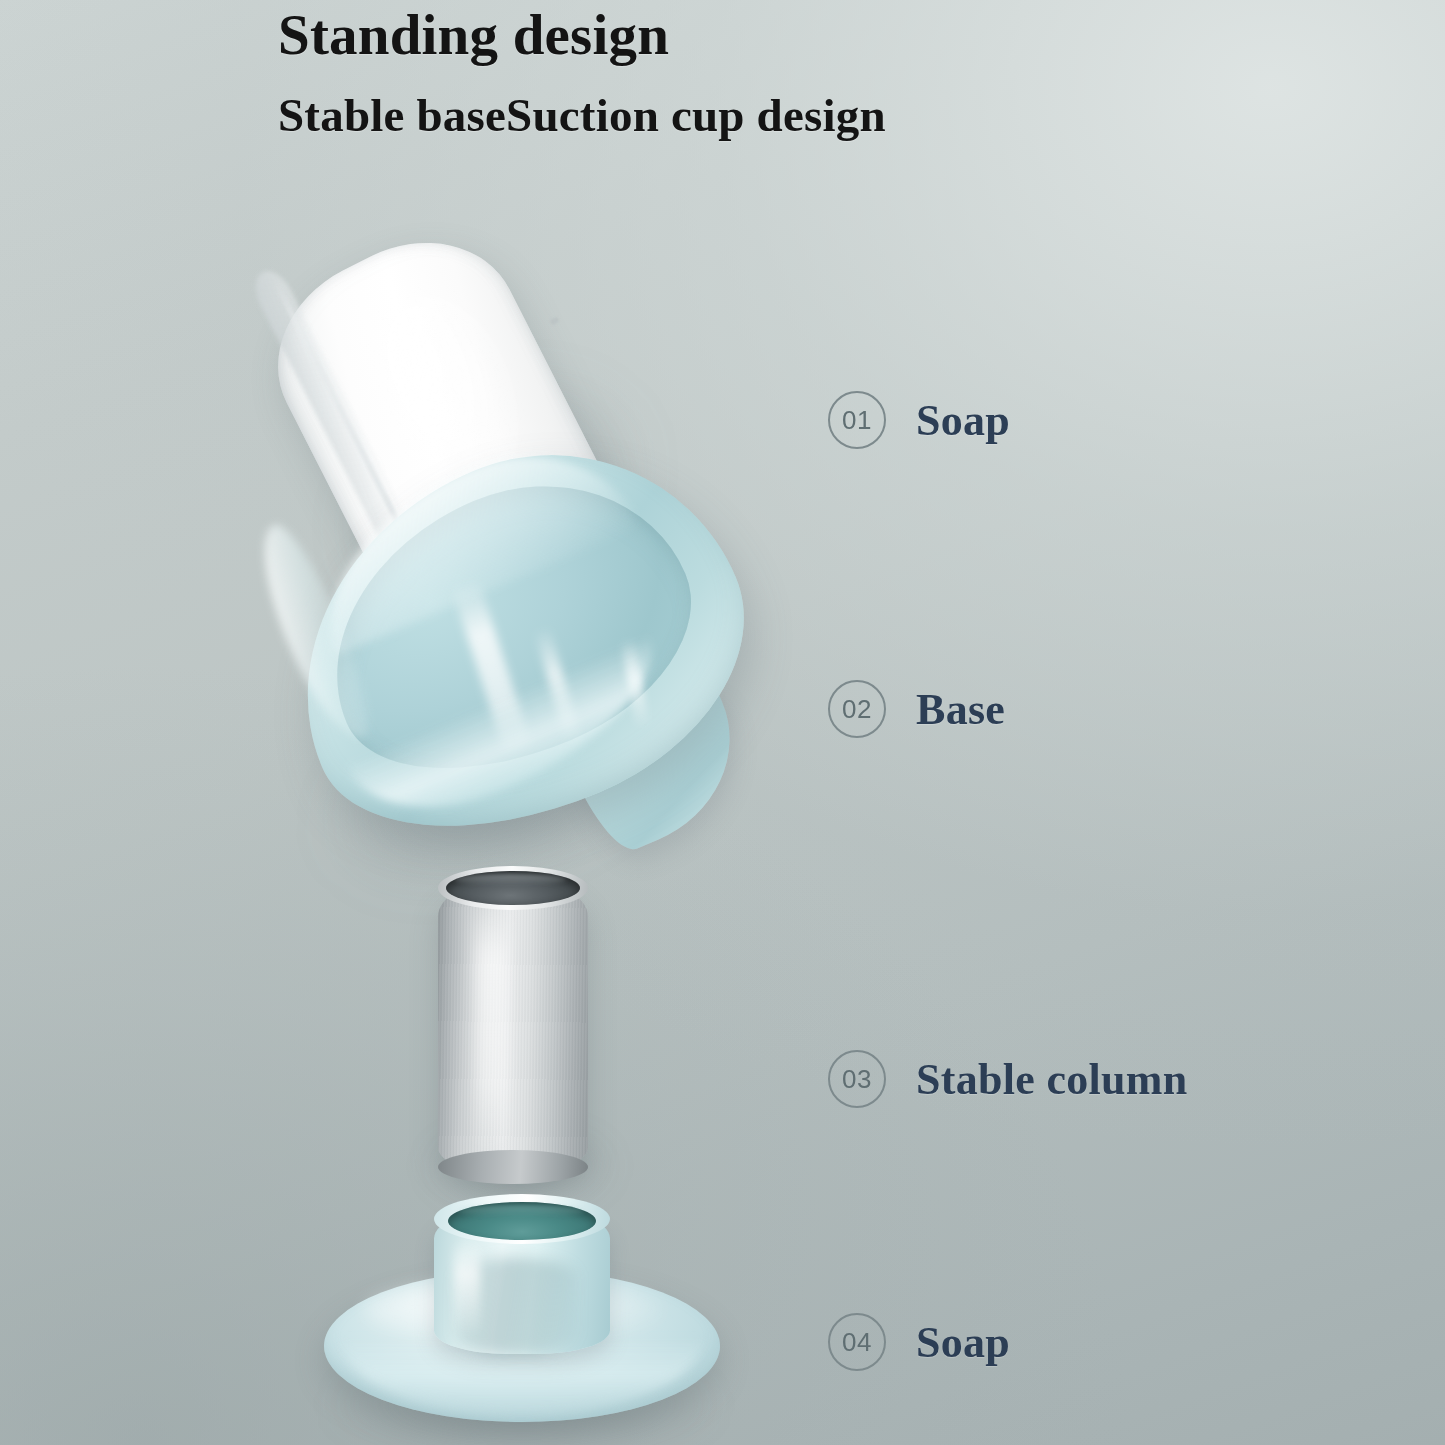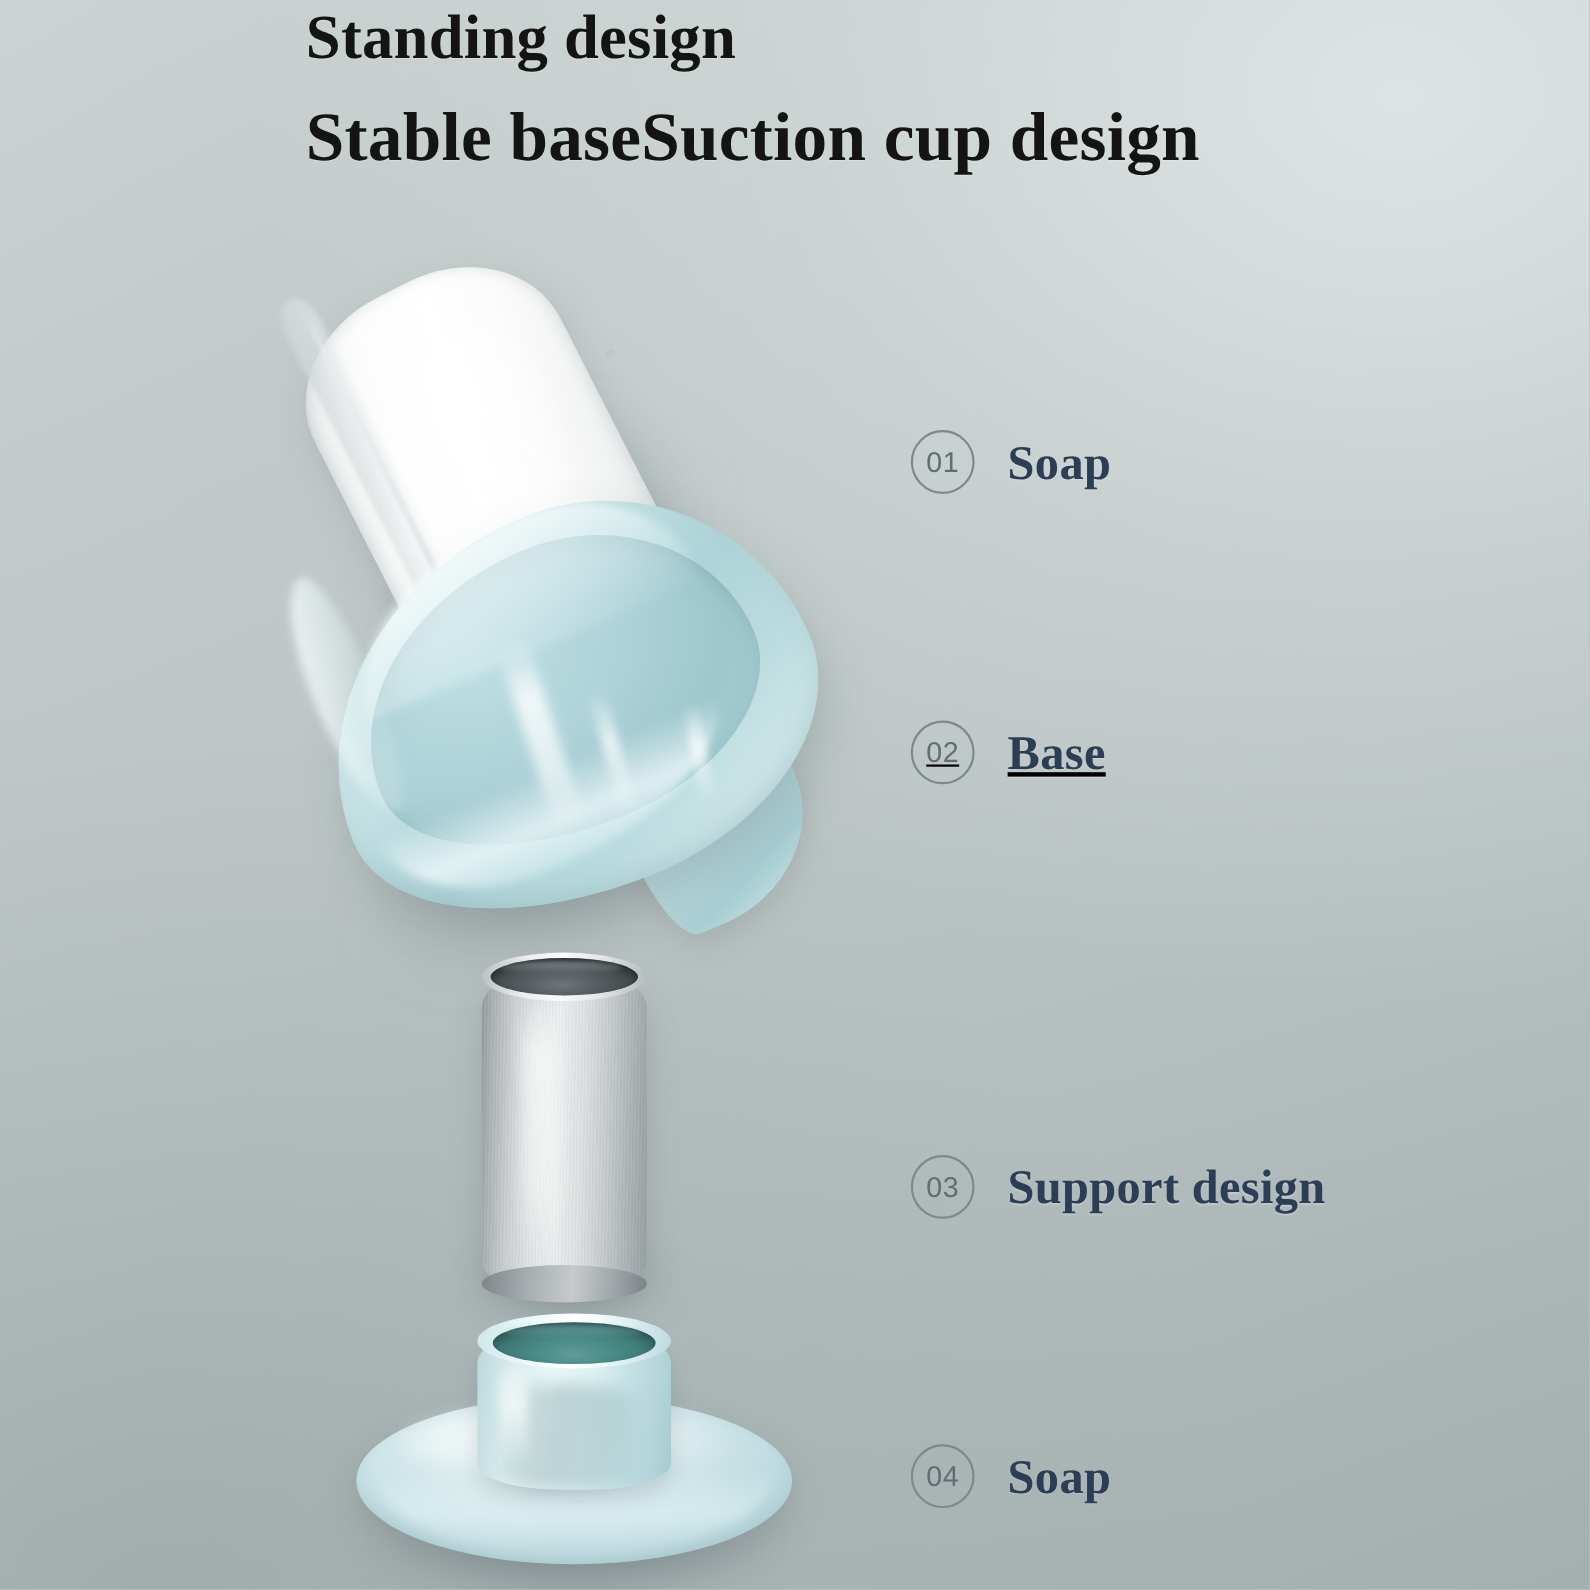--- a/index.html
+++ b/index.html
@@ -24,33 +24,33 @@
   .heading {
     position: absolute;
     left: 278px;
     font-weight: 700;
     color: #141414;
     letter-spacing: 0.2px;
     white-space: nowrap;
     text-shadow: 0 1px 1px rgba(255,255,255,0.28);
   }
   #heading-1 { top: 2px;  font-size: 57px; }
-  #heading-2 { top: 88px; font-size: 63px; }
+  #heading-2 { top: 88px; font-size: 47px; }
 
   
   .callout {
     position: absolute;
     left: 828px;
     display: flex;
     align-items: center;
     gap: 30px;
     white-space: nowrap;
   }
   #callout-1 { top: 391px; }
-  #callout-2 { top: 655px; text-decoration: underline; }
+  #callout-2 { top: 680px; }
   #callout-3 { top: 1050px; }
   #callout-4 { top: 1313px; }
 
   .num-circle {
     width: 58px;
     height: 58px;
     border: 2px solid #7d8a8d;
     border-radius: 50%;
     display: flex;
     align-items: center;
@@ -537,21 +537,21 @@
     <div class="callout-label">Soap</div>
   </div>
 
   <div class="callout" id="callout-2">
     <div class="num-circle">02</div>
     <div class="callout-label">Base</div>
   </div>
 
   <div class="callout" id="callout-3">
     <div class="num-circle">03</div>
-    <div class="callout-label">Support design</div>
+    <div class="callout-label">Stable column</div>
   </div>
 
   <div class="callout" id="callout-4">
     <div class="num-circle">04</div>
     <div class="callout-label">Soap</div>
   </div>
 
 </div>
 
 </body></html>

